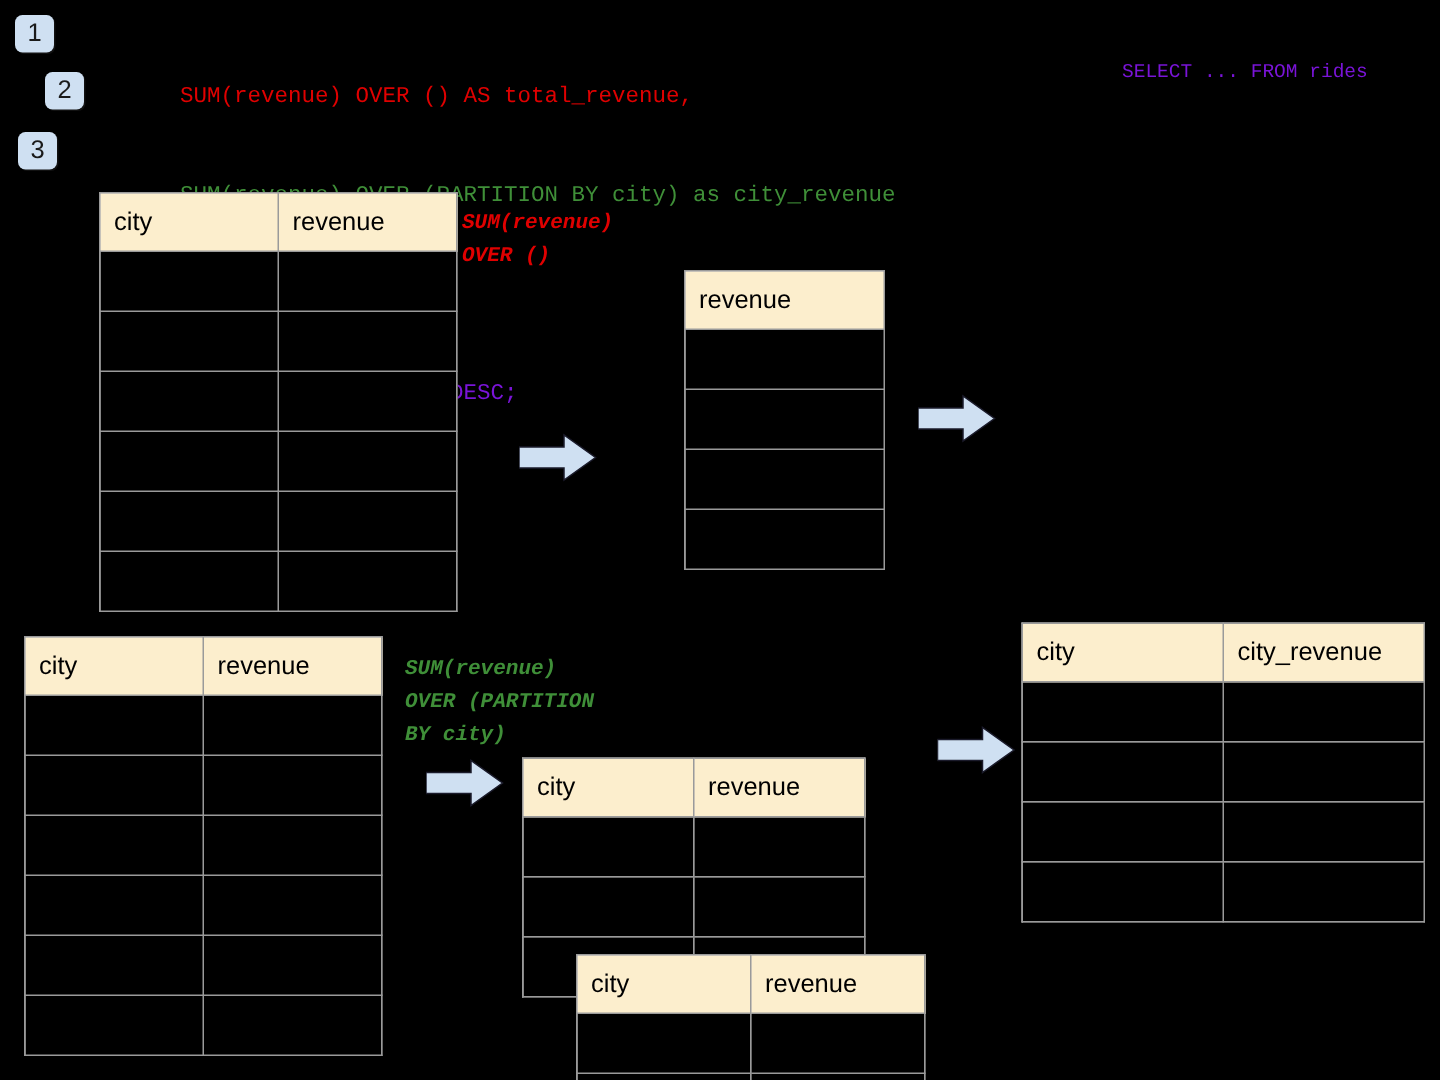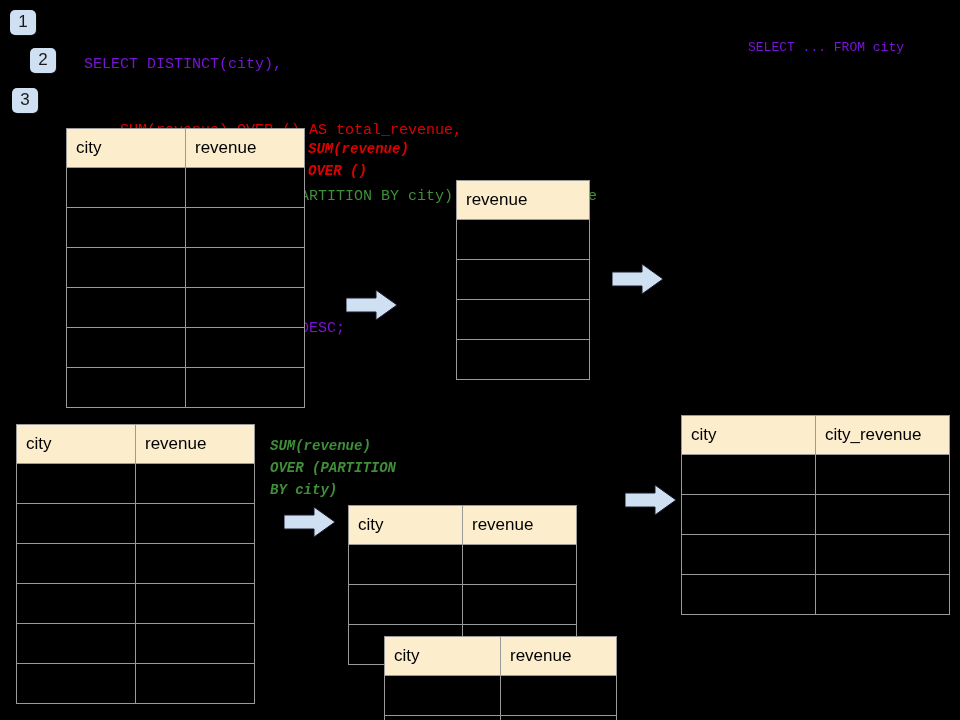--- a/index.html
+++ b/index.html
@@ -133,28 +133,27 @@
 </head>
 <body>
 
 <div id="canvas">
 
   <div class="badge" id="badge1">1</div>
   <div class="badge" id="badge2">2</div>
   <div class="badge" id="badge3">3</div>
 
   <div class="code" id="sql-block">
-    <div class="l-purple">SELECT DISTINCT(city),</div>
     <div class="l-red">    SUM(revenue) OVER () AS total_revenue,</div>
     <div class="l-green">    SUM(revenue) OVER (PARTITION BY city) as city_revenue</div>
     <div class="l-purple">  FROM rides</div>
     <div class="l-purple">  ORDER by city_revenue DESC;</div>
   </div>
 
-  <div id="sql-note">SELECT ... FROM city</div>
+  <div id="sql-note">SELECT ... FROM rides</div>
 
   <div class="annot" id="annot-red">SUM(revenue)
 OVER ()</div>
   <div class="annot" id="annot-green">SUM(revenue)
 OVER (PARTITION
 BY city)</div>
 
   <table class="tbl" id="tbl-rides-1">
       <thead>
         <tr>

